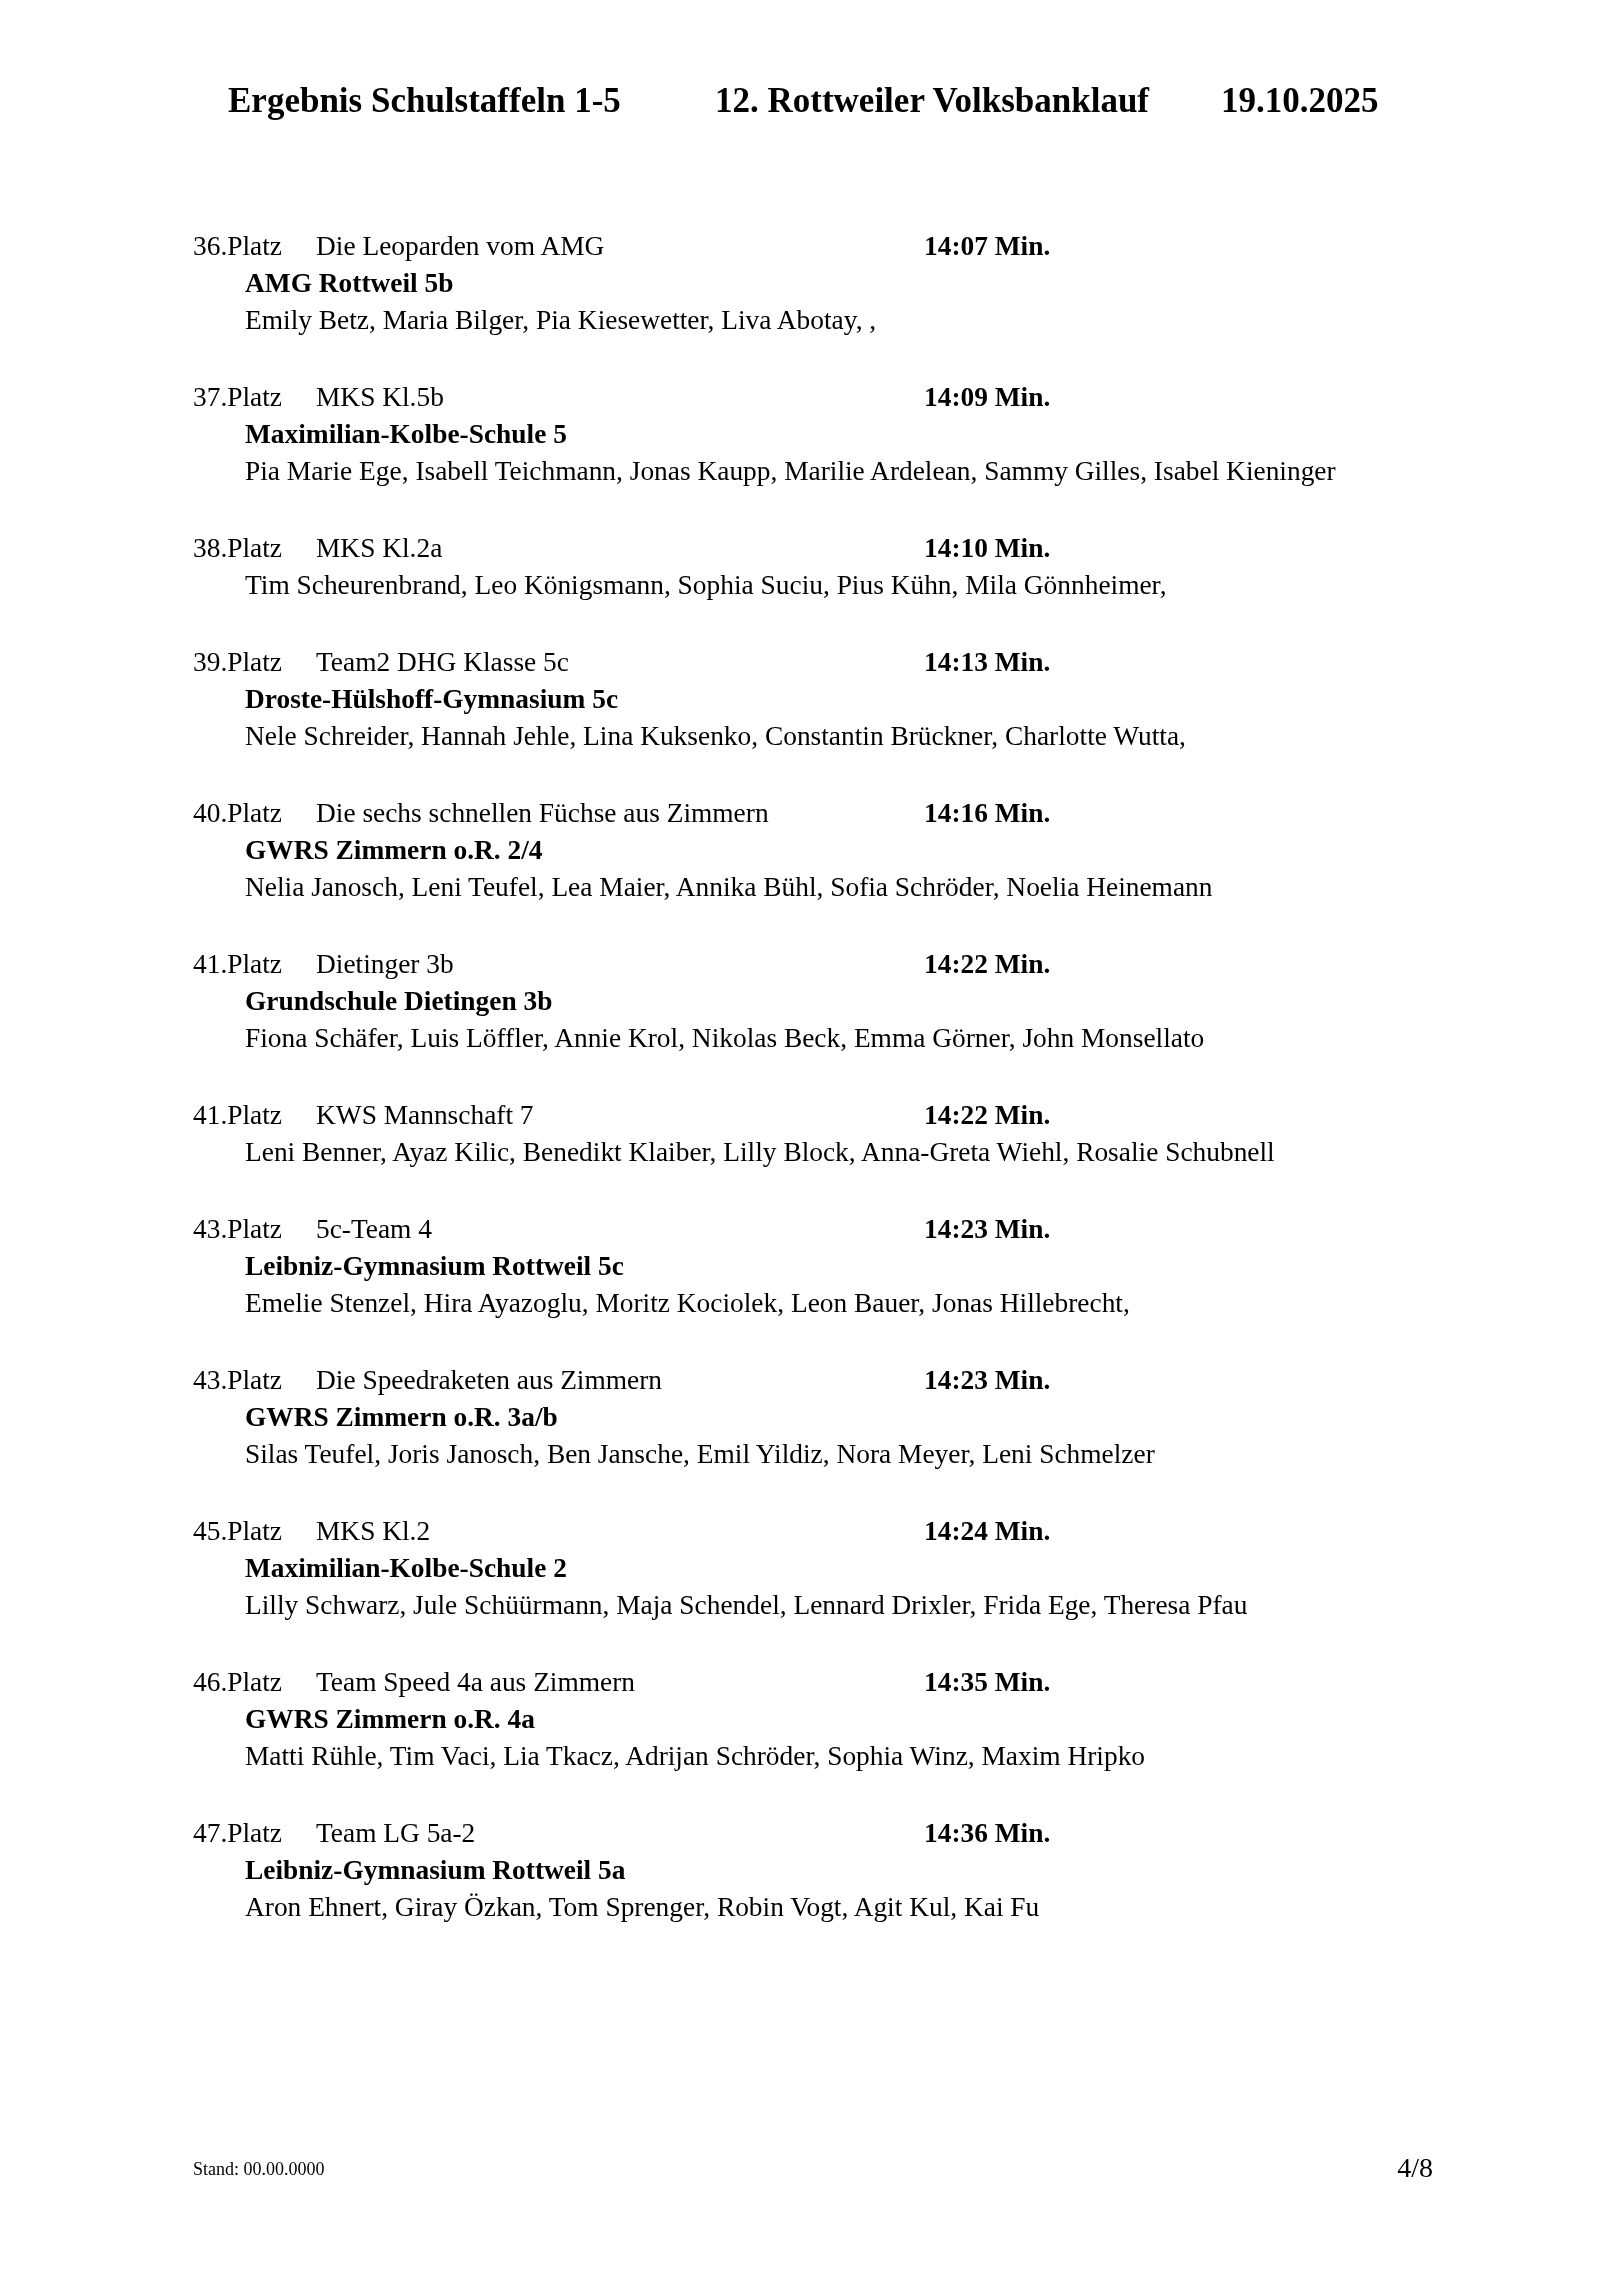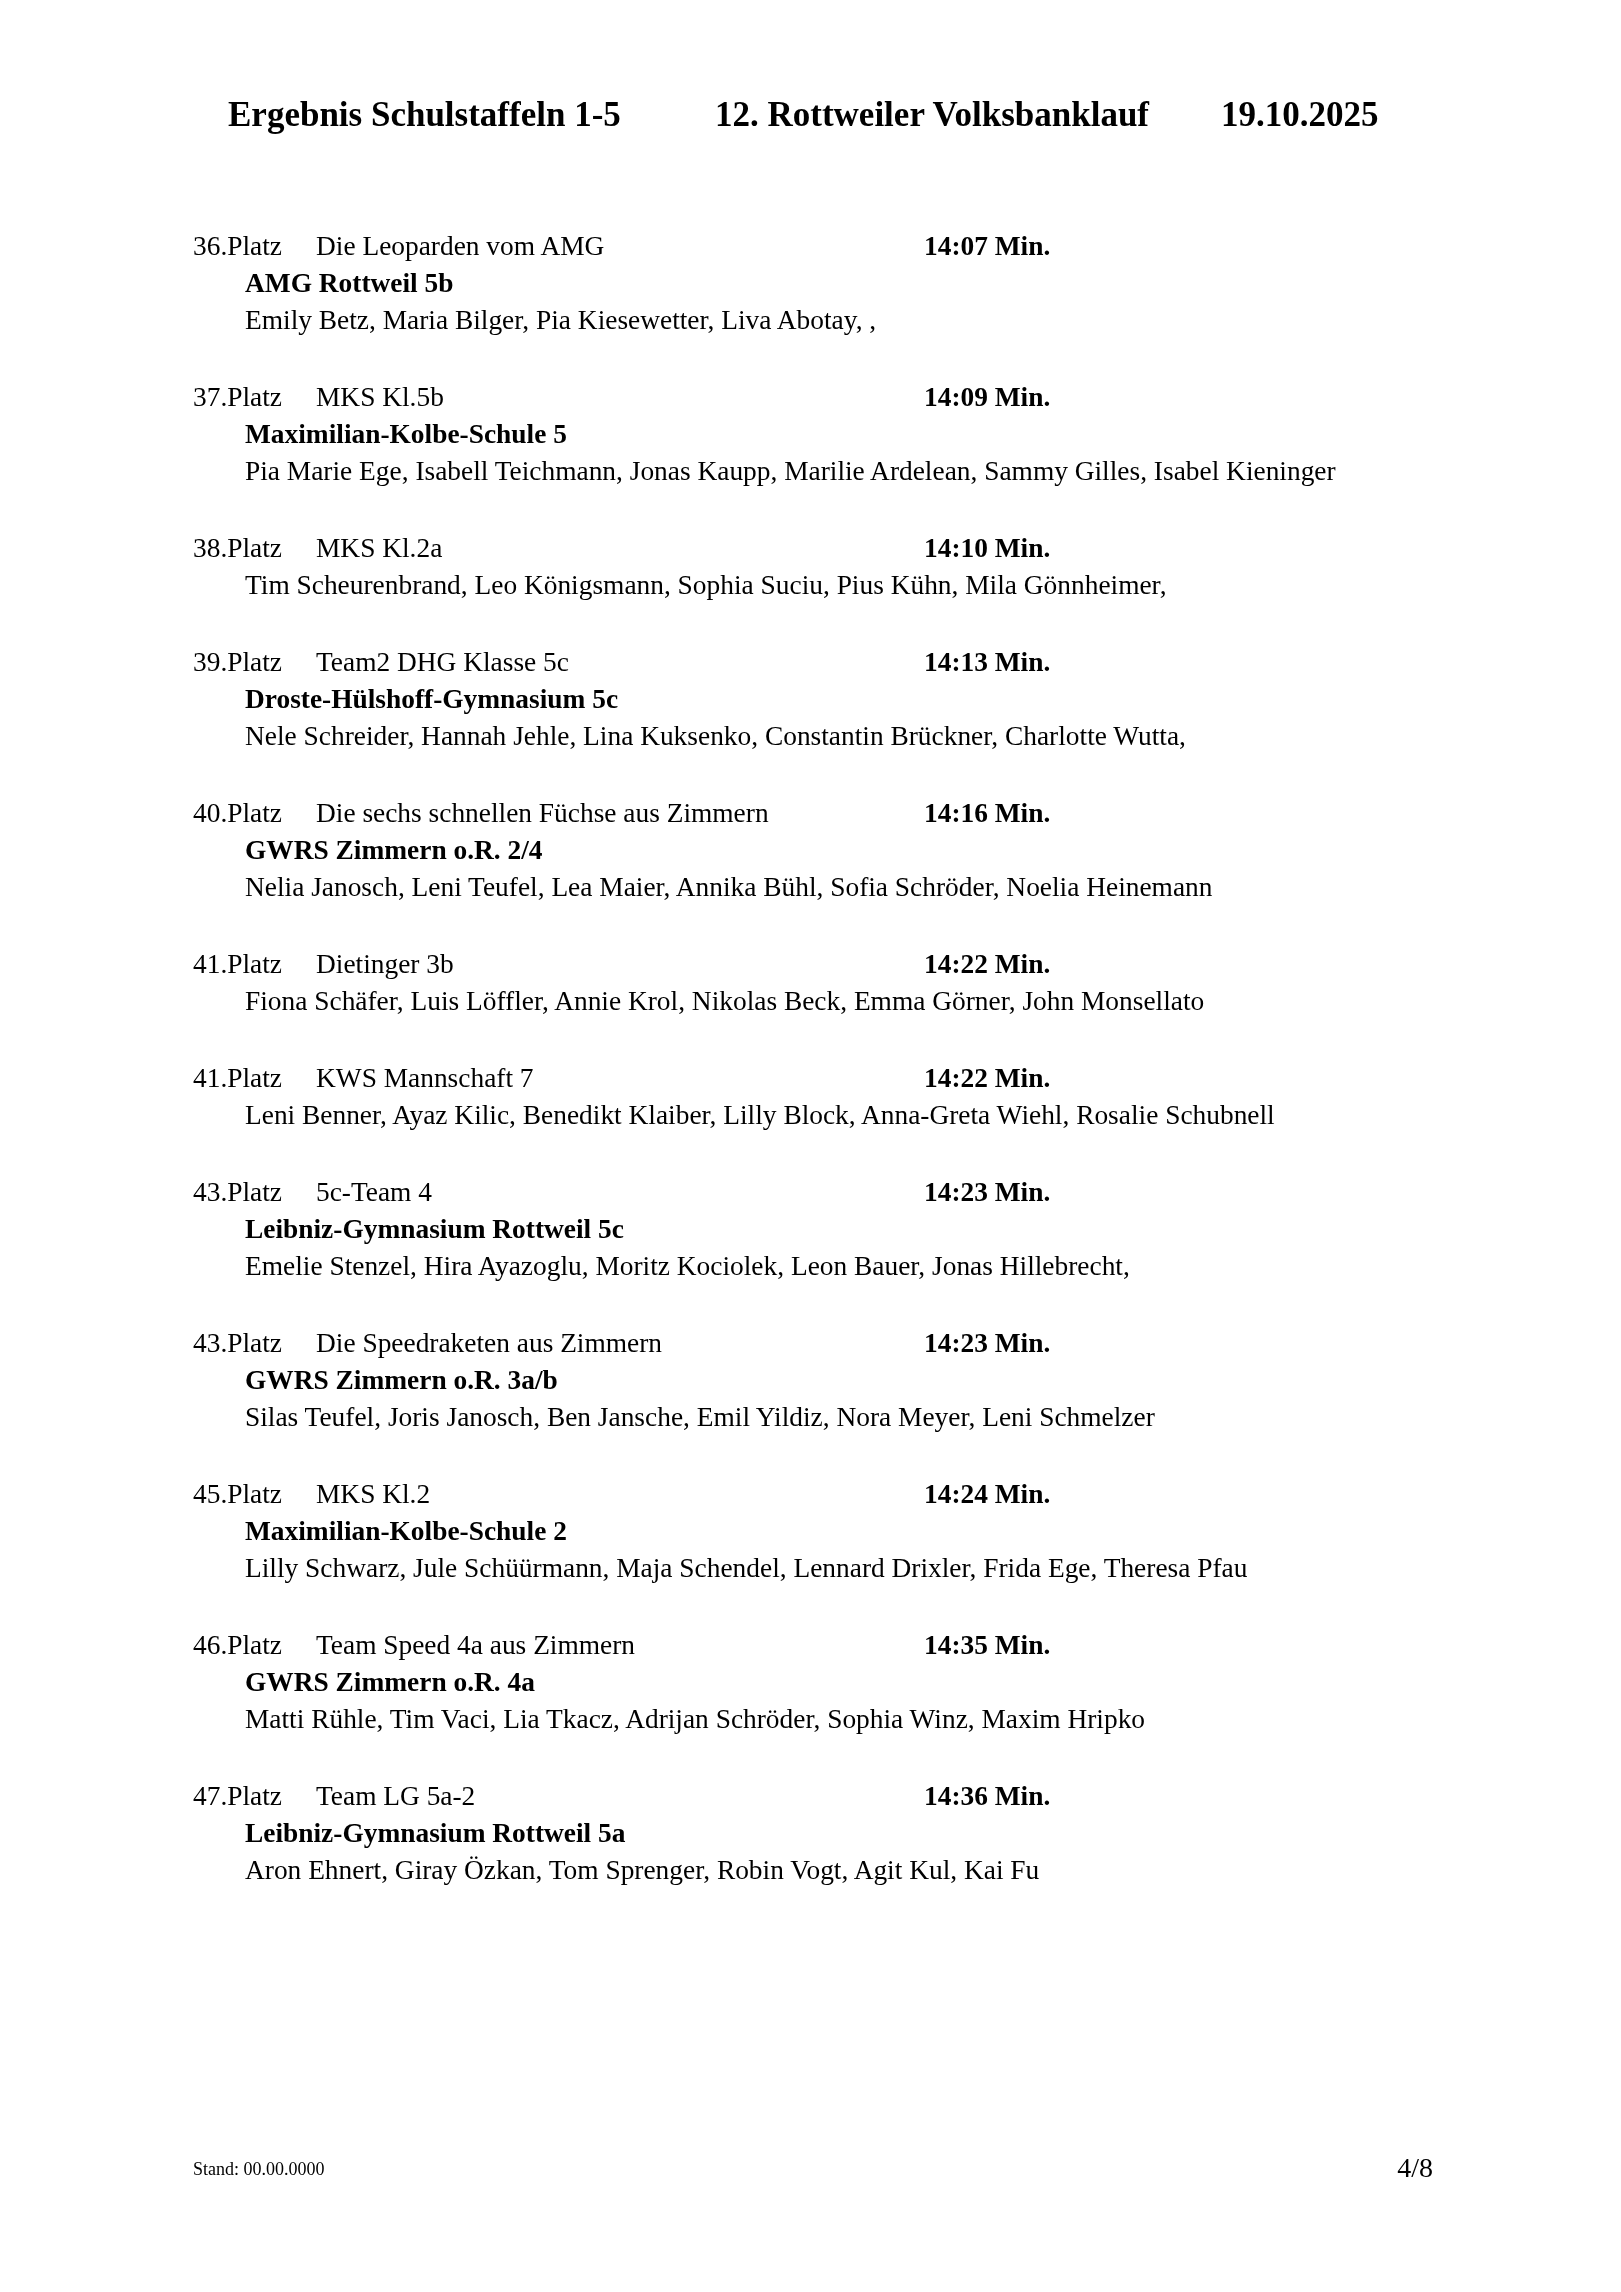--- a/index.html
+++ b/index.html
@@ -6,21 +6,21 @@
   html, body { background: #e8e8e8; }
   body { font-family: "Liberation Serif", serif; }
   .page {
     position: relative;
     width: 1621px;
     height: 2293px;
     background: #ffffff;
     color: #000000;
     overflow: hidden;
   }
-  .header { position: absolute; top: 95px; left: 0; width: 100%; height: 49px; text-decoration: underline; }
+  .header { position: absolute; top: 81px; left: 0; width: 100%; height: 49px; text-decoration: underline; }
   .header span {
     position: absolute;
     font-weight: bold;
     font-size: 35px;
     white-space: nowrap;
   }
   .h-event { left: 228px; }
   .h-race  { left: 715px; text-align: center; }
   .h-date  { left: 1221px; }
 
@@ -115,20 +115,21 @@
     </div>
     <div class="school">GWRS Zimmern o.R. 2/4</div>
     <div class="runners">Nelia Janosch, Leni Teufel, Lea Maier, Annika Bühl, Sofia Schröder, Noelia Heinemann</div>
   </div>
 
   <div class="entry">
     <div class="line1">
       <span class="place">41.Platz</span><span class="team">Dietinger 3b</span>
       <span class="time">14:22 Min.</span>
     </div>
+    <div class="school">Grundschule Dietingen 3b</div>
     <div class="runners">Fiona Schäfer, Luis Löffler, Annie Krol, Nikolas Beck, Emma Görner, John Monsellato</div>
   </div>
 
   <div class="entry">
     <div class="line1">
       <span class="place">41.Platz</span><span class="team">KWS Mannschaft 7</span>
       <span class="time">14:22 Min.</span>
     </div>
     <div class="runners">Leni Benner, Ayaz Kilic, Benedikt Klaiber, Lilly Block, Anna-Greta Wiehl, Rosalie Schubnell</div>
   </div>

